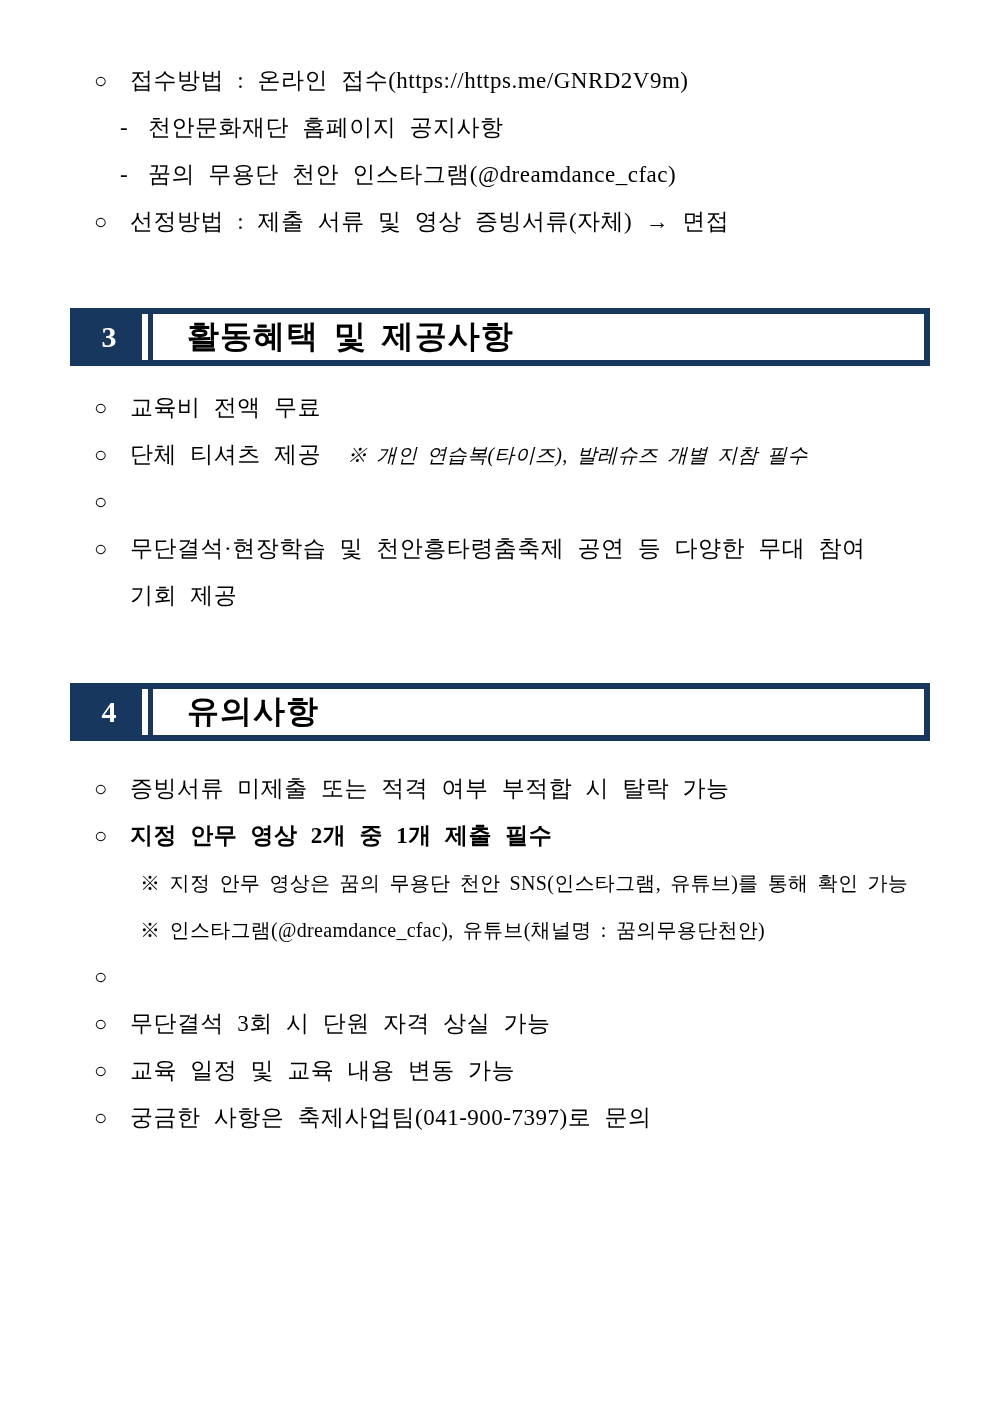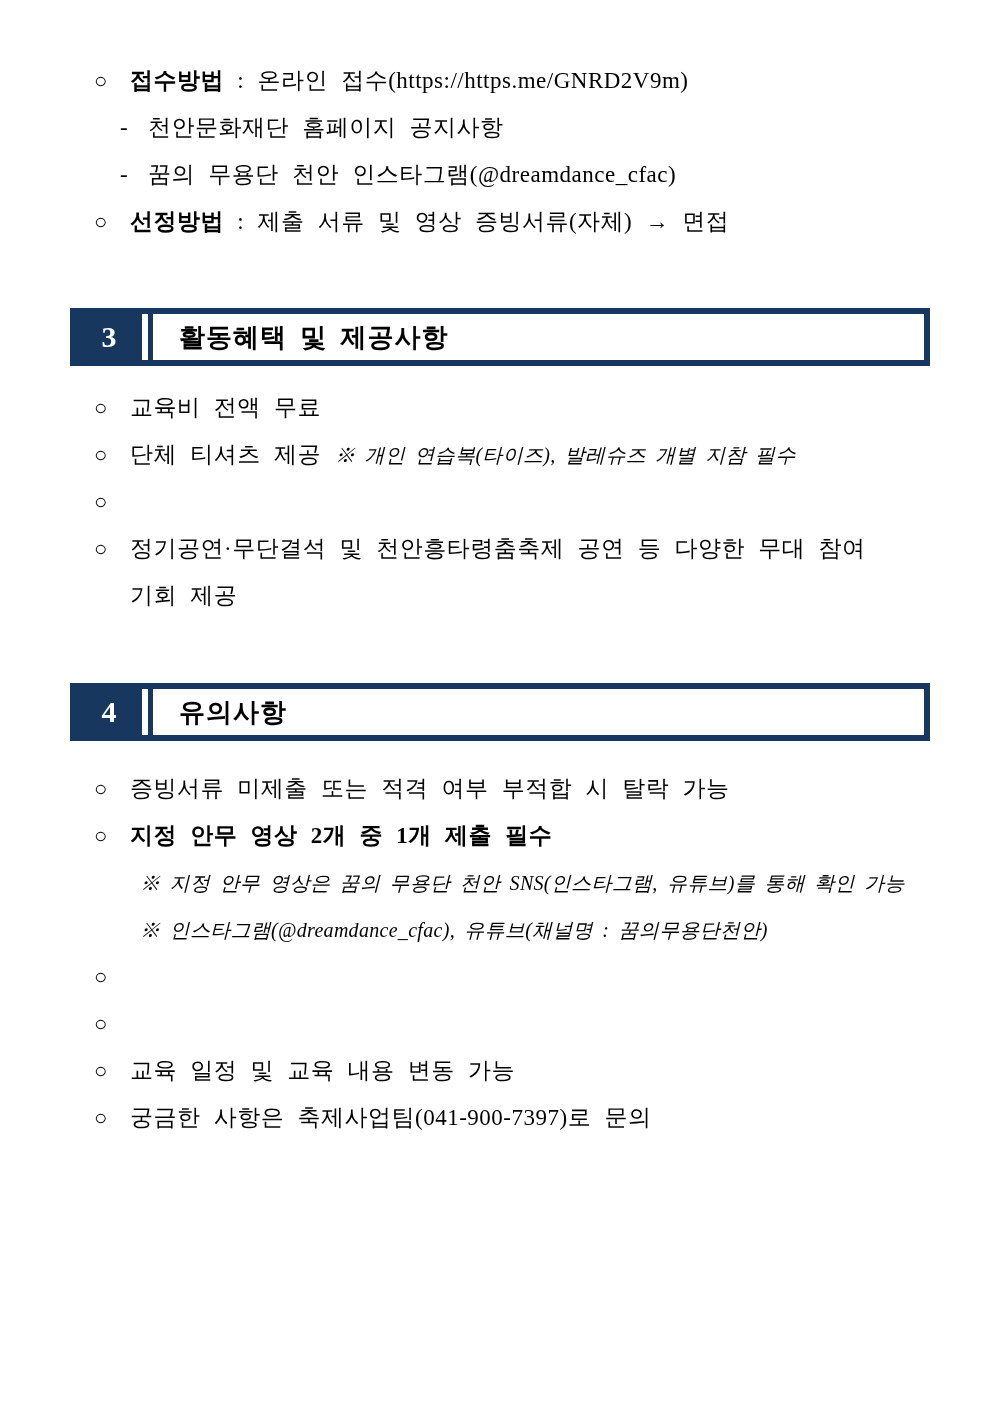--- a/index.html
+++ b/index.html
@@ -31,31 +31,30 @@
     flex:0 0 36px;
     font-size:22px;
   }
   .dash-line { padding-left:50px; }
   .dash-glyph {
     display:inline-block;
     width:28px;
     flex:0 0 28px;
   }
   .cont-line { padding-left:60px; }
-  .label-bold { font-weight:bold; }
+  .label-bold { font-weight:normal; }
   .inline-note {
     font-style:italic;
     font-size:20px;
-    margin-left:14px;
+    margin-left:26px;
     letter-spacing:0.3px;
     word-spacing:4px;
   }
   .note-line {
     padding-left:70px;
-    font-style:italic;
     font-size:20px;
     letter-spacing:0.3px;
     word-spacing:4px;
   }
   .emph {
     font-weight:bold;
     text-decoration-thickness:2px;
     text-underline-offset:6px;
   }
   .sec-header {
@@ -77,24 +76,24 @@
     font-size:30px;
     letter-spacing:0;
     word-spacing:0;
   }
   .sec-gap { flex:0 0 6px; background:#ffffff; }
   .sec-title {
     flex:1;
     border-left:5px solid #17375e;
     display:flex;
     align-items:center;
-    padding-left:26px;
+    padding-left:34px;
     font-family:"Liberation Sans","DejaVu Sans",sans-serif;
     font-weight:bold;
-    font-size:26px;
+    font-size:32px;
     letter-spacing:1px;
     word-spacing:5px;
   }
   .mt-sec3   { margin-top:71px; }
   .mt-list3  { margin-top:27px; }
   .mt-sec4   { margin-top:72px; }
   .mt-list4  { margin-top:33px; }
 </style>
 </head>
 <body>
@@ -131,21 +130,21 @@
   <div class="line bullet-line">
     <span class="bullet-glyph">○</span>
     <span>단체 티셔츠 제공</span>
     <span class="inline-note">※ 개인 연습복(타이즈), 발레슈즈 개별 지참 필수</span>
   </div>
   <div class="line bullet-line">
     <span class="bullet-glyph">○</span>
   </div>
   <div class="line bullet-line">
     <span class="bullet-glyph">○</span>
-    <span>정기공연·무단결석 및 천안흥타령춤축제 공연 등 다양한 무대 참여</span>
+    <span>무단결석·현장학습 및 천안흥타령춤축제 공연 등 다양한 무대 참여</span>
   </div>
   <div class="line cont-line">
     <span>기회 제공</span>
   </div>
 
   <div class="sec-header mt-sec4">
     <div class="sec-num">4</div>
     <div class="sec-gap"></div>
     <div class="sec-title">유의사항</div>
   </div>
@@ -162,20 +161,21 @@
     <span>※ 지정 안무 영상은 꿈의 무용단 천안 SNS(인스타그램, 유튜브)를 통해 확인 가능</span>
   </div>
   <div class="line note-line">
     <span>※ 인스타그램(@dreamdance_cfac), 유튜브(채널명 : 꿈의무용단천안)</span>
   </div>
   <div class="line bullet-line">
     <span class="bullet-glyph">○</span>
   </div>
   <div class="line bullet-line">
     <span class="bullet-glyph">○</span>
+    <span>무단결석 3회 시 단원 자격 상실 가능</span>
   </div>
   <div class="line bullet-line">
     <span class="bullet-glyph">○</span>
     <span>교육 일정 및 교육 내용 변동 가능</span>
   </div>
   <div class="line bullet-line">
     <span class="bullet-glyph">○</span>
     <span>궁금한 사항은 축제사업팀(041-900-7397)로 문의</span>
   </div>
 

